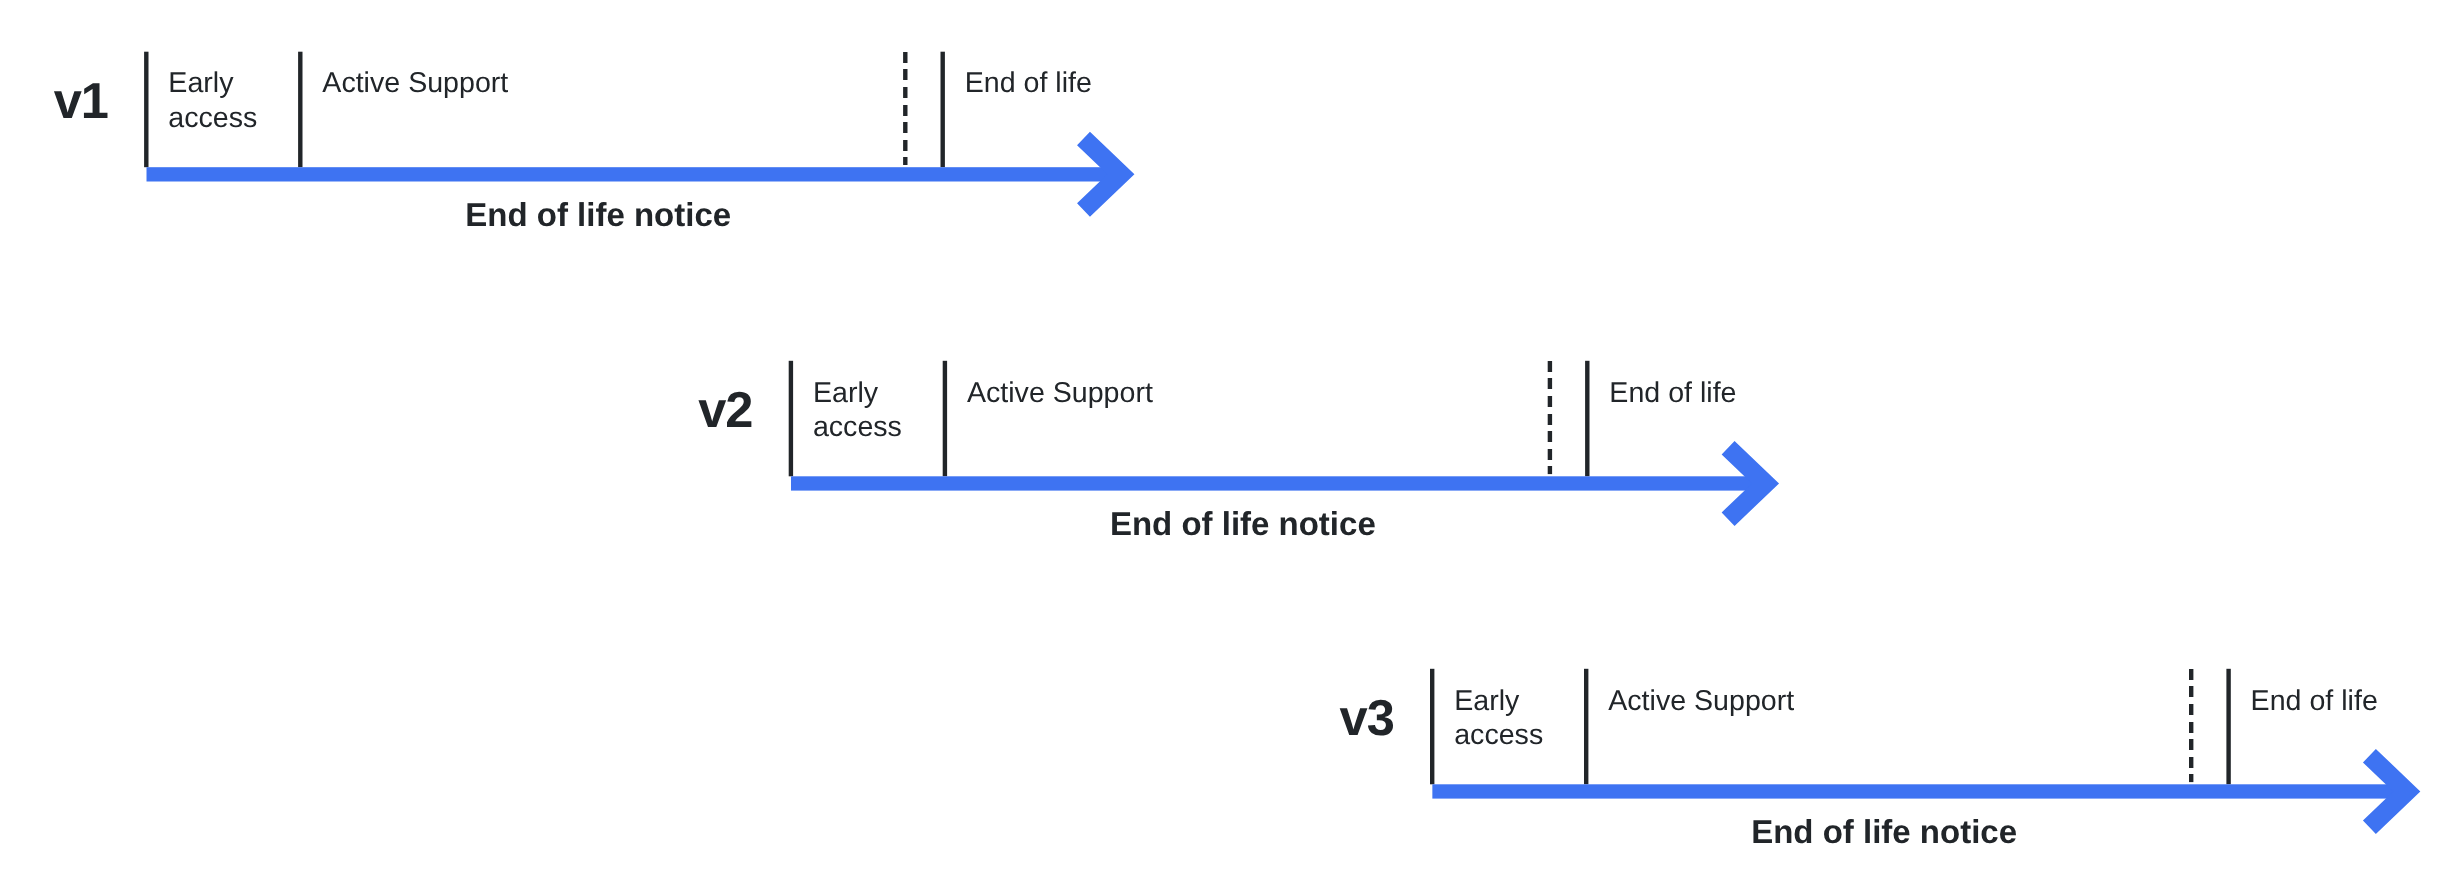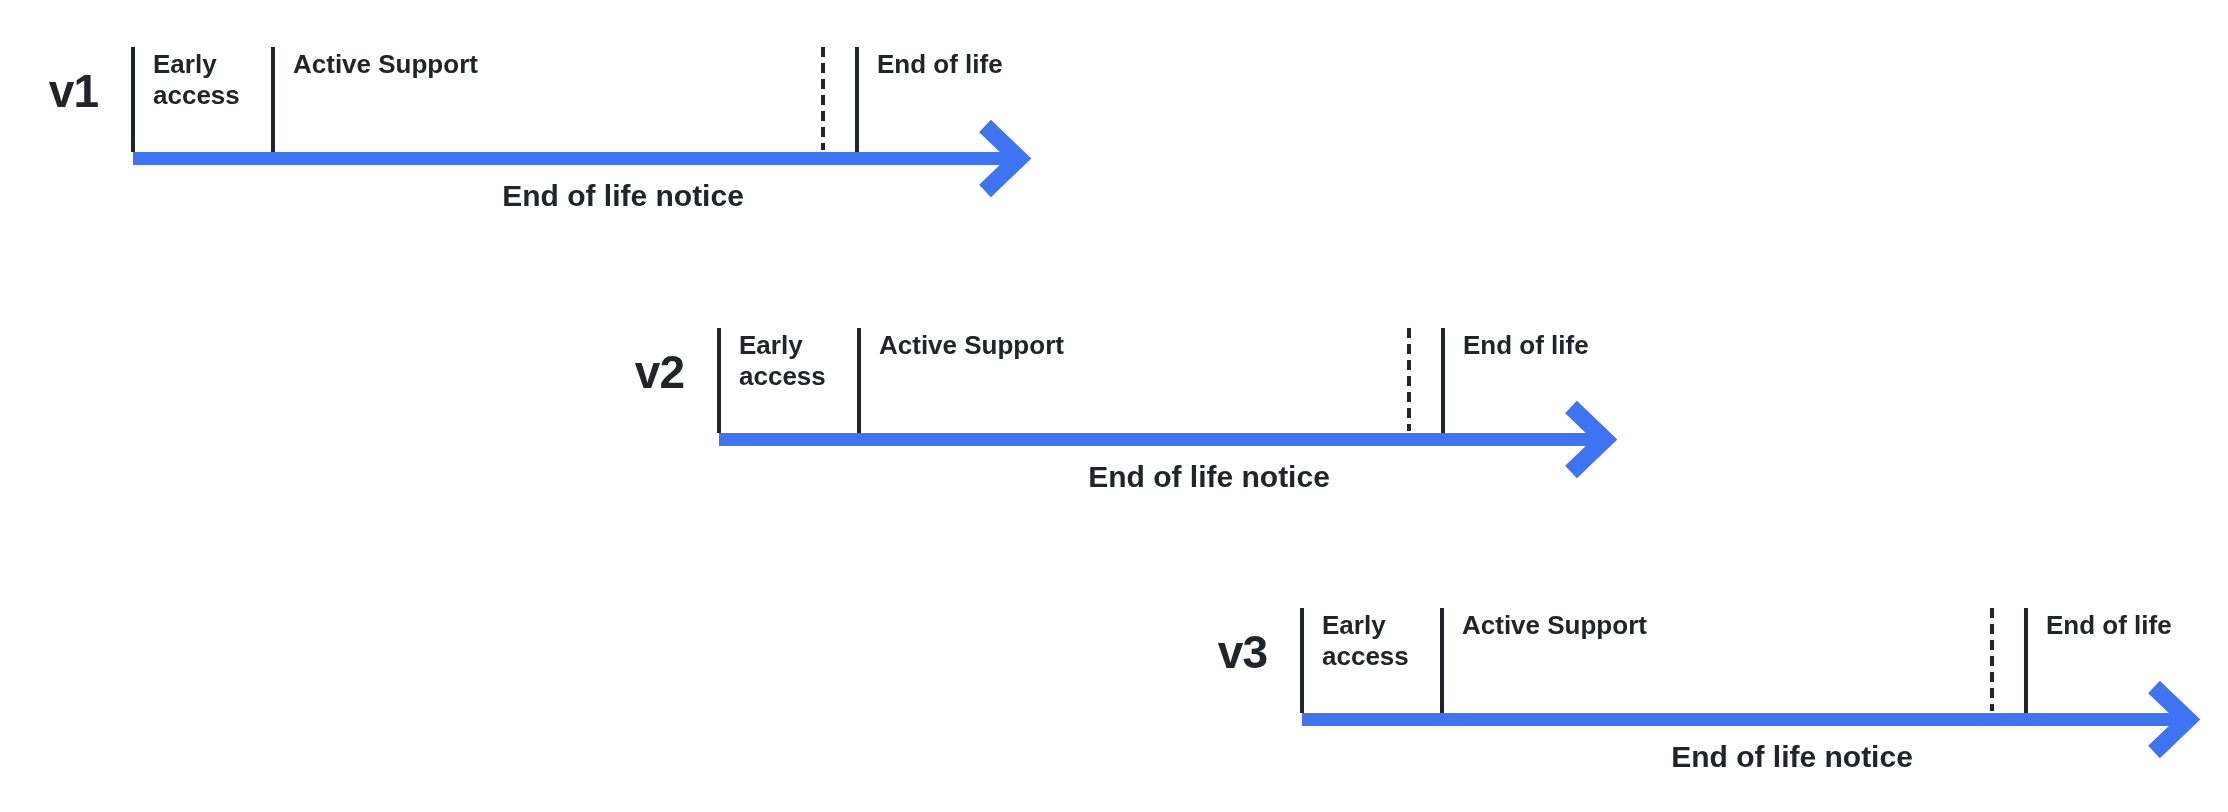--- a/index.html
+++ b/index.html
@@ -39,31 +39,31 @@
   .dashed {
     position: absolute; top: 5px; left: 808px; width: 4px; height: 103px;
     background: repeating-linear-gradient(
       to bottom,
       var(--line) 0px, var(--line) 10px,
       transparent 10px, transparent 16px
     );
   }
 
   .phase-label {
-    position: absolute; top: 7px;
-    font-size: 26px; font-weight: 700; color: var(--text);
+    position: absolute; top: 18px;
+    font-size: 26px; font-weight: 400; color: var(--text);
     line-height: 1.2; white-space: nowrap;
   }
   .phase-label.early   { left: 140px; width: 104px; white-space: normal; }
   .phase-label.active  { left: 280px; }
   .phase-label.eol     { left: 864px; text-align: right; }
 
   .notice-label {
     position: absolute; top: 137px; left: 410px; width: 400px;
-    text-align: center;
+    text-align: left;
     font-size: 30px; font-weight: 700; color: var(--text);
     line-height: 1.1; white-space: nowrap;
   }
 
   .arrow-svg { position: absolute; left: 120px; top: 70px; width: 920px; height: 95px; }
   .arrow-shaft { fill: var(--arrow); }
   .arrow-head  { stroke: var(--arrow); stroke-width: 17; fill: none;
                  stroke-linecap: butt; stroke-linejoin: miter; }
 
   

